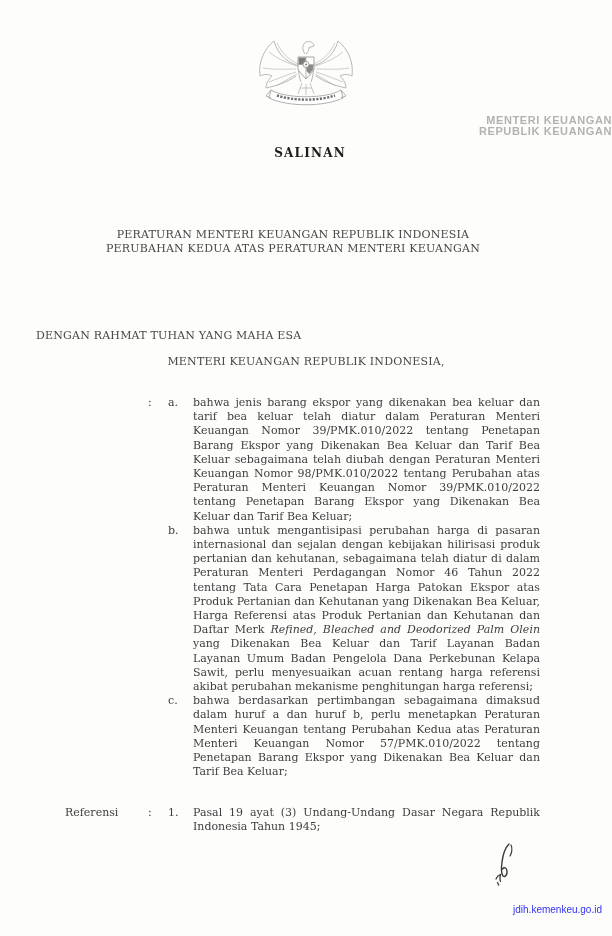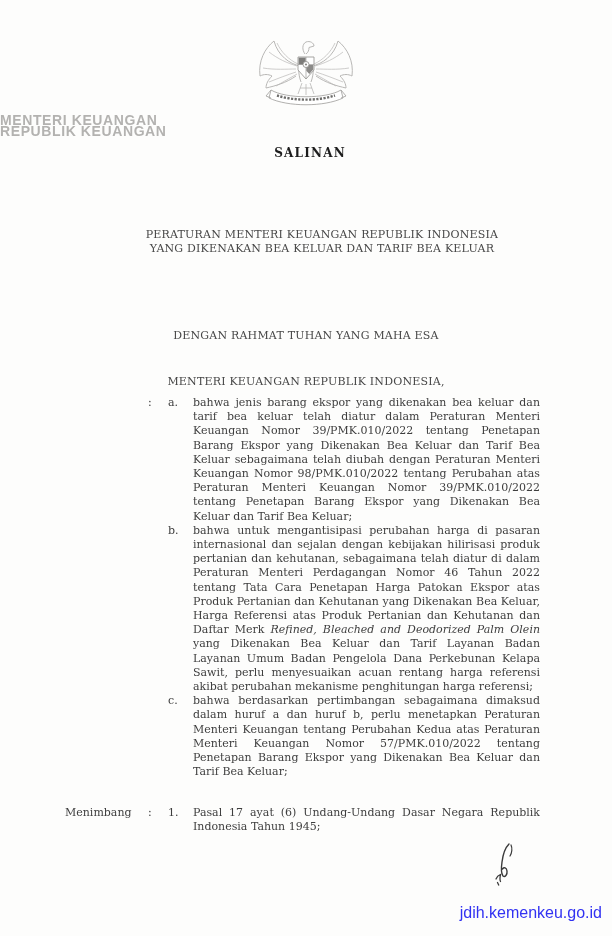--- a/index.html
+++ b/index.html
@@ -7,42 +7,42 @@
     position:relative;
     width:612px;height:936px;
     background:#fdfdfc;
     overflow:hidden;
     font-family:"DejaVu Serif", serif;
     color:#3e3e3e;
   }
   
   .emblem-wrap{position:absolute;top:33px;left:0;width:612px;text-align:center;}
   .ministry{
-    position:absolute;top:115px;left:0;width:612px;text-align:left;
+    position:absolute;top:115px;left:0;width:612px;text-align:right;
     font-family:"Liberation Sans", sans-serif;
-    font-size:14px;font-weight:bold;letter-spacing:.6px;
+    font-size:11px;font-weight:bold;letter-spacing:.6px;
     color:#b3b2b0;line-height:10.5px;
   }
   .salinan{
     position:absolute;top:146px;left:4px;width:612px;text-align:center;
     font-size:12px;font-weight:bold;letter-spacing:1.2px;color:#1d1d1d;
   }
   
   .title-block{
-    position:absolute;top:228px;left:52px;width:540px;text-align:center;
+    position:absolute;top:228px;left:23px;width:540px;text-align:center;
     font-size:11px;line-height:14px;letter-spacing:.2px;color:#474747;
   }
   .title-block .bold{font-weight:bold;color:#3c3c3c;}
   .invocation{
-    position:absolute;top:329px;left:36px;width:540px;text-align:center;
+    position:absolute;top:329px;left:36px;width:540px;
     font-size:11px;letter-spacing:.2px;color:#474747;
   }
   .authority{
     position:absolute;top:355px;left:36px;width:540px;text-align:center;
-    font-size:11px;letter-spacing:.2px;color:#474747;margin-top:20px;
+    font-size:11px;letter-spacing:.2px;color:#474747;
   }
   
   .clause{
     position:absolute;left:65px;width:475px;
     display:grid;grid-template-columns:83px 20px 372px;
     font-size:11px;line-height:14.2px;color:#3e3e3e;
   }
   .clause.menimbang{top:396px;}
   .clause.mengingat{top:806px;}
   .clause-label{grid-column:1;}
@@ -50,21 +50,21 @@
   .clause-items{grid-column:3;}
   .clause-item{display:flex;align-items:flex-start;}
   .item-marker{width:25px;flex:0 0 25px;}
   .item-text{width:347px;text-align:justify;text-justify:inter-word;}
   .item-text i{font-style:italic;}
   
   .paraf{position:absolute;left:487px;top:841px;}
   .site-link{
     position:absolute;top:904px;right:10px;
     font-family:"Liberation Sans", sans-serif;
-    font-size:16px;color:#3232f2;cursor:pointer;
+    font-size:10px;color:#3232f2;cursor:pointer;
   }
 </style>
 </head>
 <body>
 
 <div class="sheet">
 
   <div class="emblem-wrap">
     <svg width="104" height="78" viewBox="0 0 104 78" aria-hidden="true">
       <g fill="none" stroke="#b9b8b6" stroke-width="1">
@@ -110,21 +110,21 @@
 
   <div class="ministry">
     <div>MENTERI KEUANGAN</div>
     <div>REPUBLIK KEUANGAN</div>
   </div>
 
   <div class="salinan">SALINAN</div>
 
   <div class="title-block">
     <div>PERATURAN MENTERI KEUANGAN REPUBLIK INDONESIA</div>
-    <div>YANG DIKENAKAN BEA KELUAR DAN TARIF BEA KELUAR</div>
+    <div>PERUBAHAN KEDUA ATAS PERATURAN MENTERI KEUANGAN</div>
   </div>
 
   <div class="invocation">DENGAN RAHMAT TUHAN YANG MAHA ESA</div>
   <div class="authority">MENTERI KEUANGAN REPUBLIK INDONESIA,</div>
 
   <div class="clause menimbang">
     <div class="clause-colon">:</div>
     <div class="clause-items">
       <div class="clause-item">
         <span class="item-marker">a.</span>
@@ -135,26 +135,26 @@
         <div class="item-text"><span>bahwa untuk mengantisipasi perubahan harga di pasaran internasional dan sejalan dengan kebijakan hilirisasi produk pertanian dan kehutanan, sebagaimana telah diatur di dalam Peraturan Menteri Perdagangan Nomor 46 Tahun 2022 tentang Tata Cara Penetapan Harga Patokan Ekspor atas Produk Pertanian dan Kehutanan yang Dikenakan Bea Keluar, Harga Referensi atas Produk Pertanian dan Kehutanan dan Daftar Merk </span><i>Refined, Bleached and Deodorized Palm Olein</i><span> yang Dikenakan Bea Keluar dan Tarif Layanan Badan Layanan Umum Badan Pengelola Dana Perkebunan Kelapa Sawit, perlu menyesuaikan acuan rentang harga referensi akibat perubahan mekanisme penghitungan harga referensi;</span></div>
       </div>
       <div class="clause-item">
         <span class="item-marker">c.</span>
         <div class="item-text">bahwa berdasarkan pertimbangan sebagaimana dimaksud dalam huruf a dan huruf b, perlu menetapkan Peraturan Menteri Keuangan tentang Perubahan Kedua atas Peraturan Menteri Keuangan Nomor 57/PMK.010/2022 tentang Penetapan Barang Ekspor yang Dikenakan Bea Keluar dan Tarif Bea Keluar;</div>
       </div>
     </div>
   </div>
 
   <div class="clause mengingat">
-    <div class="clause-label">Menimbang</div>
+    <div class="clause-label">Referensi</div>
     <div class="clause-colon">:</div>
     <div class="clause-items">
       <div class="clause-item">
         <span class="item-marker">1.</span>
-        <div class="item-text">Pasal 17 ayat (6) Undang-Undang Dasar Negara Republik Indonesia Tahun 1945;</div>
+        <div class="item-text">Pasal 19 ayat (3) Undang-Undang Dasar Negara Republik Indonesia Tahun 1945;</div>
       </div>
     </div>
   </div>
 
   <div class="paraf">
     <svg width="36" height="48" viewBox="0 0 36 48" aria-hidden="true">
       <path d="M22,3 C19,6 16,13 15,21 C14,28 14.5,33 16,35 C18,36.5 20.5,34 20,30 C19.5,26.5 17,26 15.5,28" fill="none" stroke="#3a3a3a" stroke-width="1.4" stroke-linecap="round"></path>
       <path d="M24,4 C25.5,7 25,12 23,15" fill="none" stroke="#3a3a3a" stroke-width="1.2" stroke-linecap="round"></path>
       <path d="M9,38 C10,35.5 12,34 13.5,33.5 C13,36 12.5,38.5 13.5,40.5" fill="none" stroke="#3a3a3a" stroke-width="1.3" stroke-linecap="round"></path>
       <path d="M10.5,41.5 l1.2,2.6" fill="none" stroke="#3a3a3a" stroke-width="1.3" stroke-linecap="round"></path>

